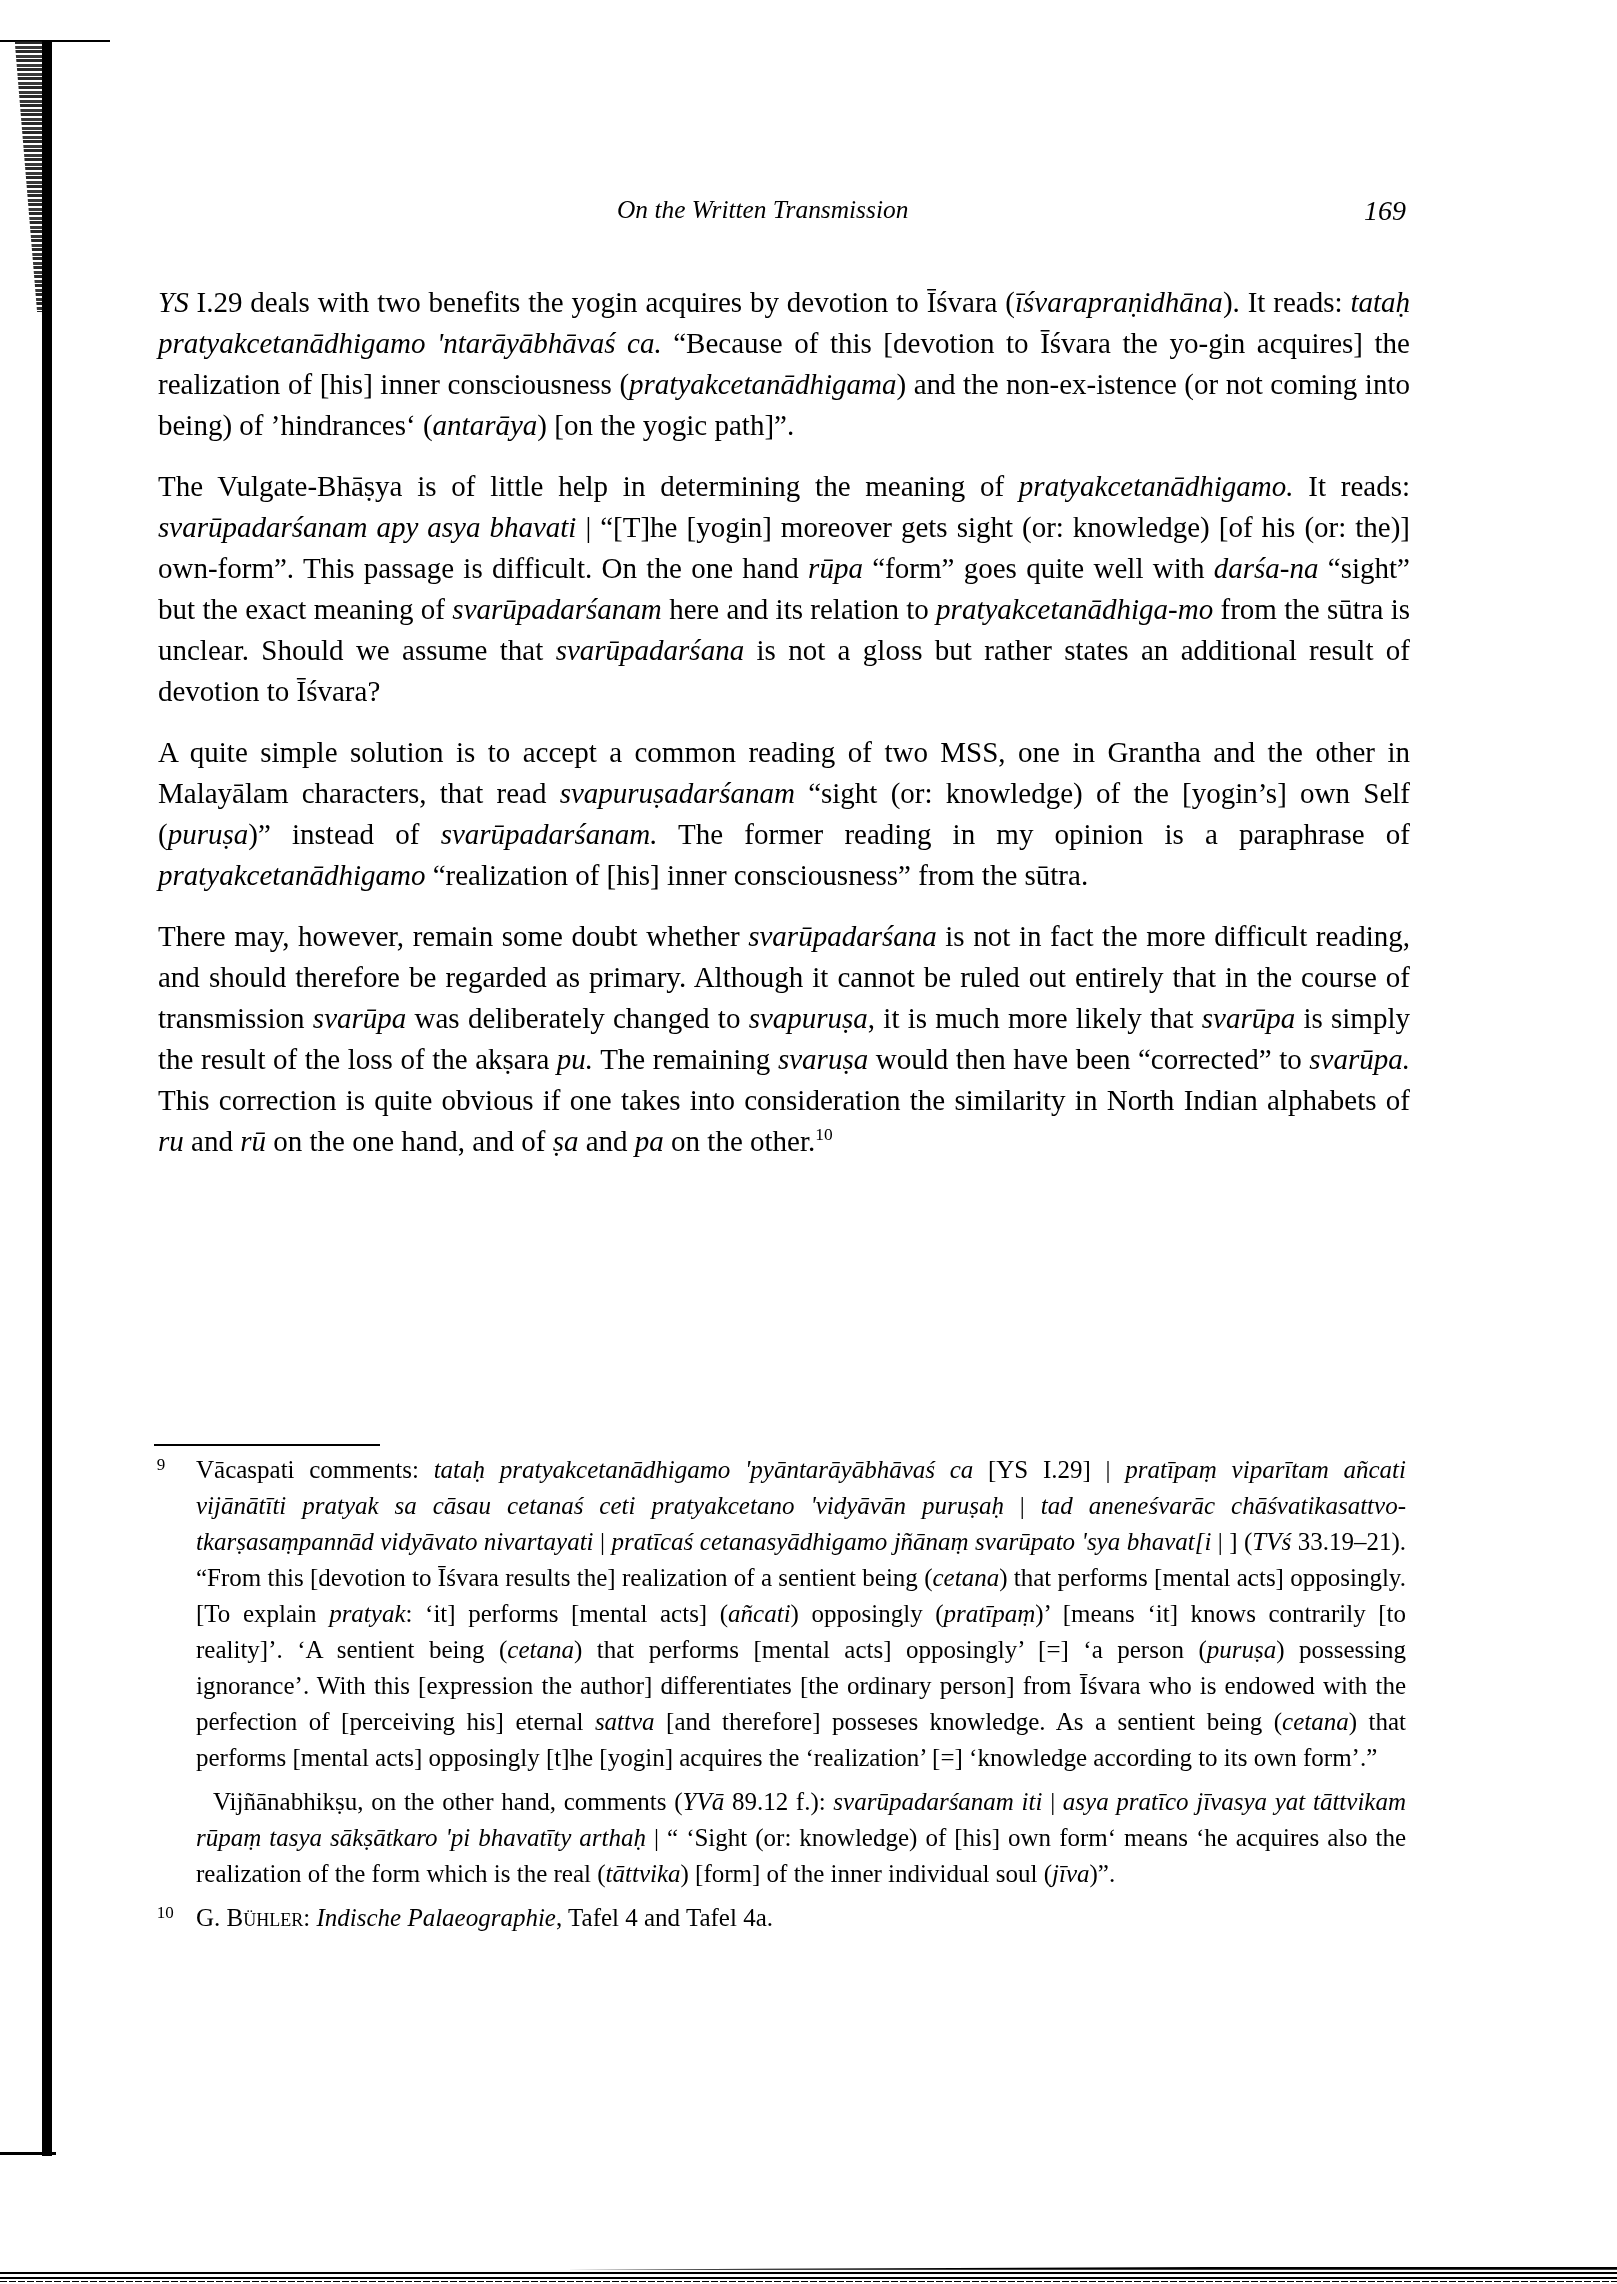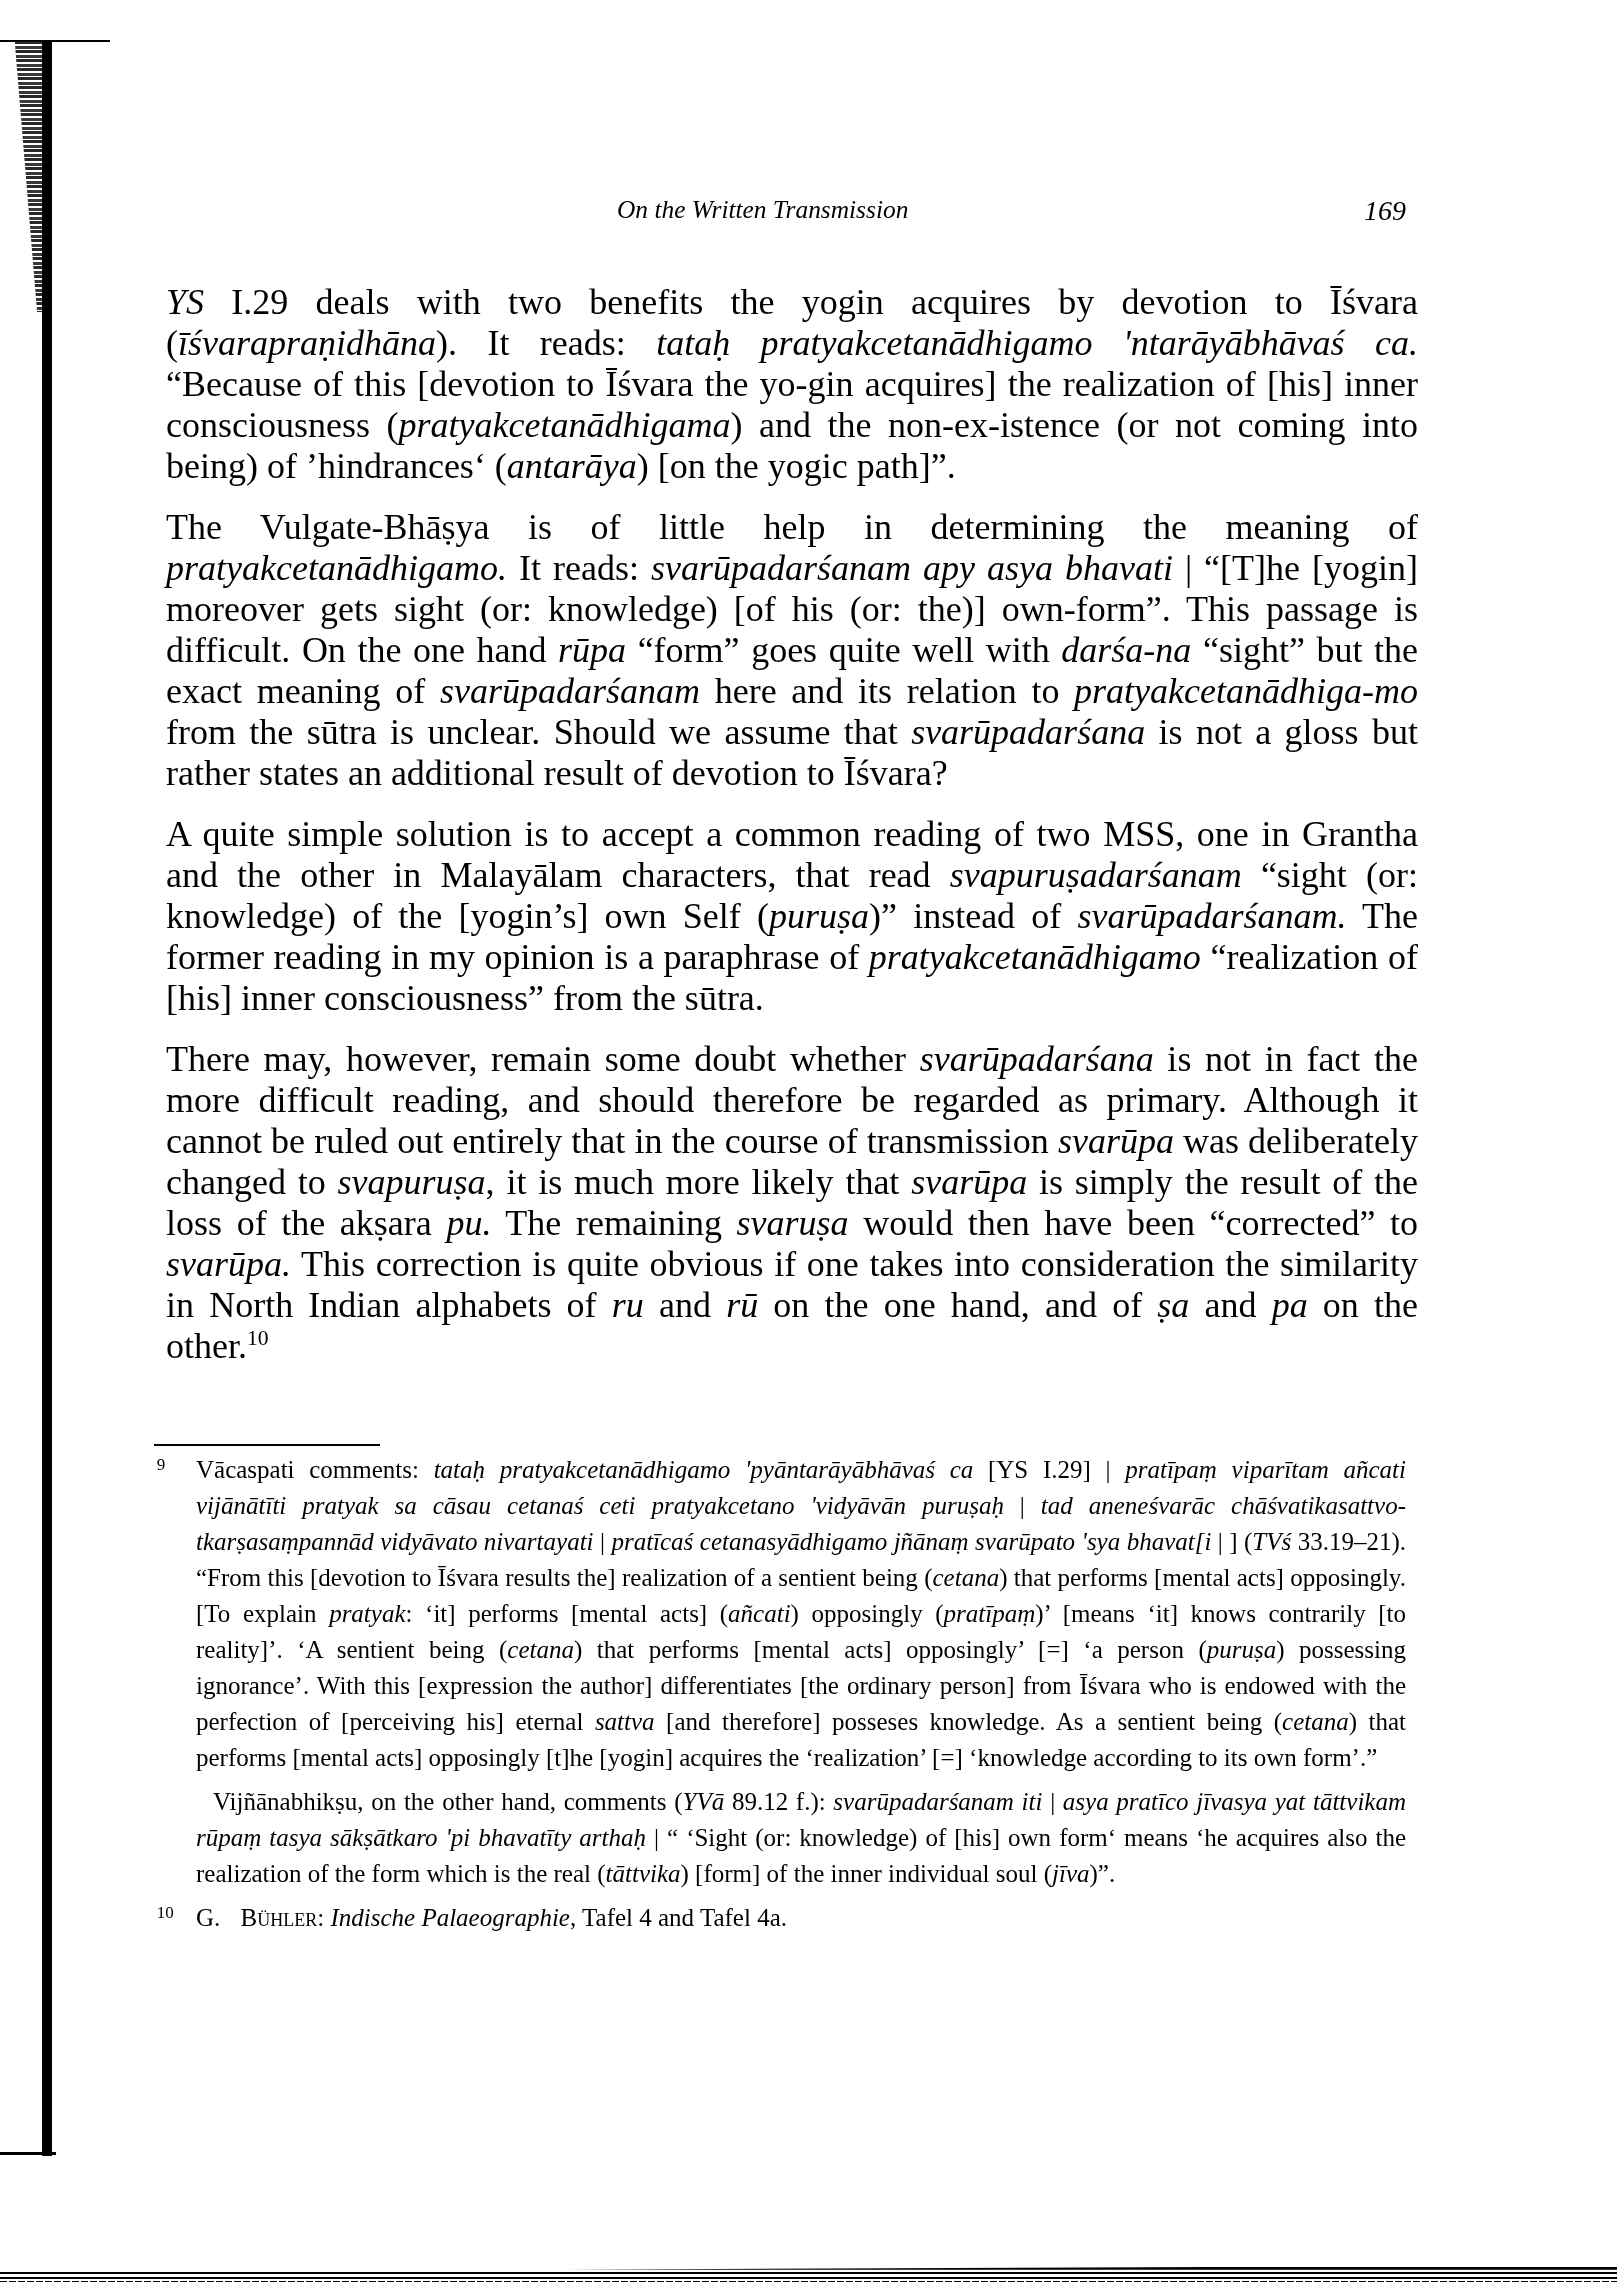--- a/index.html
+++ b/index.html
@@ -13,33 +13,33 @@
   .bottom-scan .l1 { position: absolute; left: 0; right: 0; top: 0; height: 2.3px; background: #000; }
   .bottom-scan .l2 { position: absolute; left: 0; right: 0; top: 4.5px; height: 2.8px; background: #000; }
   .bottom-scan .l3 { position: absolute; left: 0; right: 0; top: 9px; height: 1.1px; background: repeating-linear-gradient(90deg, #000 0 6.8px, #fff 6.8px 9px); }
   .bottom-scan .rise { position: absolute; left: 564px; right: 0; top: -6.8px; height: 4.5px; background: linear-gradient(180deg, transparent 0 1.7px, #000 1.7px 4.5px); clip-path: polygon(0 100%, 100% 0, 100% 100%); }
 
   .page { position: absolute; left: 154px; top: 0; width: 1252px; }
   .running-head { position: absolute; top: 195px; left: 0; width: 1252px; height: 34px; font-size: 25.4px; font-style: italic; }
   .running-head .title { position: absolute; left: 463px; top: 0; }
   .running-head .folio { position: absolute; right: 0; top: 0; font-size: 28px; margin-left: 16px; }
 
-  .body-text { position: absolute; top: 282px; left: 12px; width: 1252px; font-size: 36px; line-height: 41px; text-align: justify; hyphens: none; }
+  .body-text { position: absolute; top: 282px; left: 4px; width: 1252px; font-size: 29px; line-height: 41px; text-align: justify; hyphens: none; }
   .body-text p { margin: 0 0 20px 0; }
   .body-text i { font-style: italic; }
   .sup { font-size: 60%; vertical-align: super; line-height: 0; }
   .u { }
 
   .footnote-rule { position: absolute; left: 0; top: 1444px; width: 226px; height: 1.7px; background: #000; }
   .footnotes { position: absolute; top: 1452px; left: 0; width: 1252px; font-size: 25px; line-height: 36px; text-align: justify; }
   .fn { position: relative; padding-left: 42px; margin: 0 0 6.8px 0; }
   .fn .num { position: absolute; left: 2.8px; top: 0; font-size: 17px; line-height: 25.4px; }
   .fn p { margin: 0 0 8px 0; }
   .fn p.indent { text-indent: 17px; }
-  .sc { font-variant: small-caps; margin-left: 14px; }
+  .sc { font-variant: small-caps; }
 </style>
 </head>
 <body>
 
 <div class="binding-edge">
   <div class="topline"></div>
   <div class="fray"></div>
   <div class="spine"></div>
   <div class="foot"></div>
 </div>

